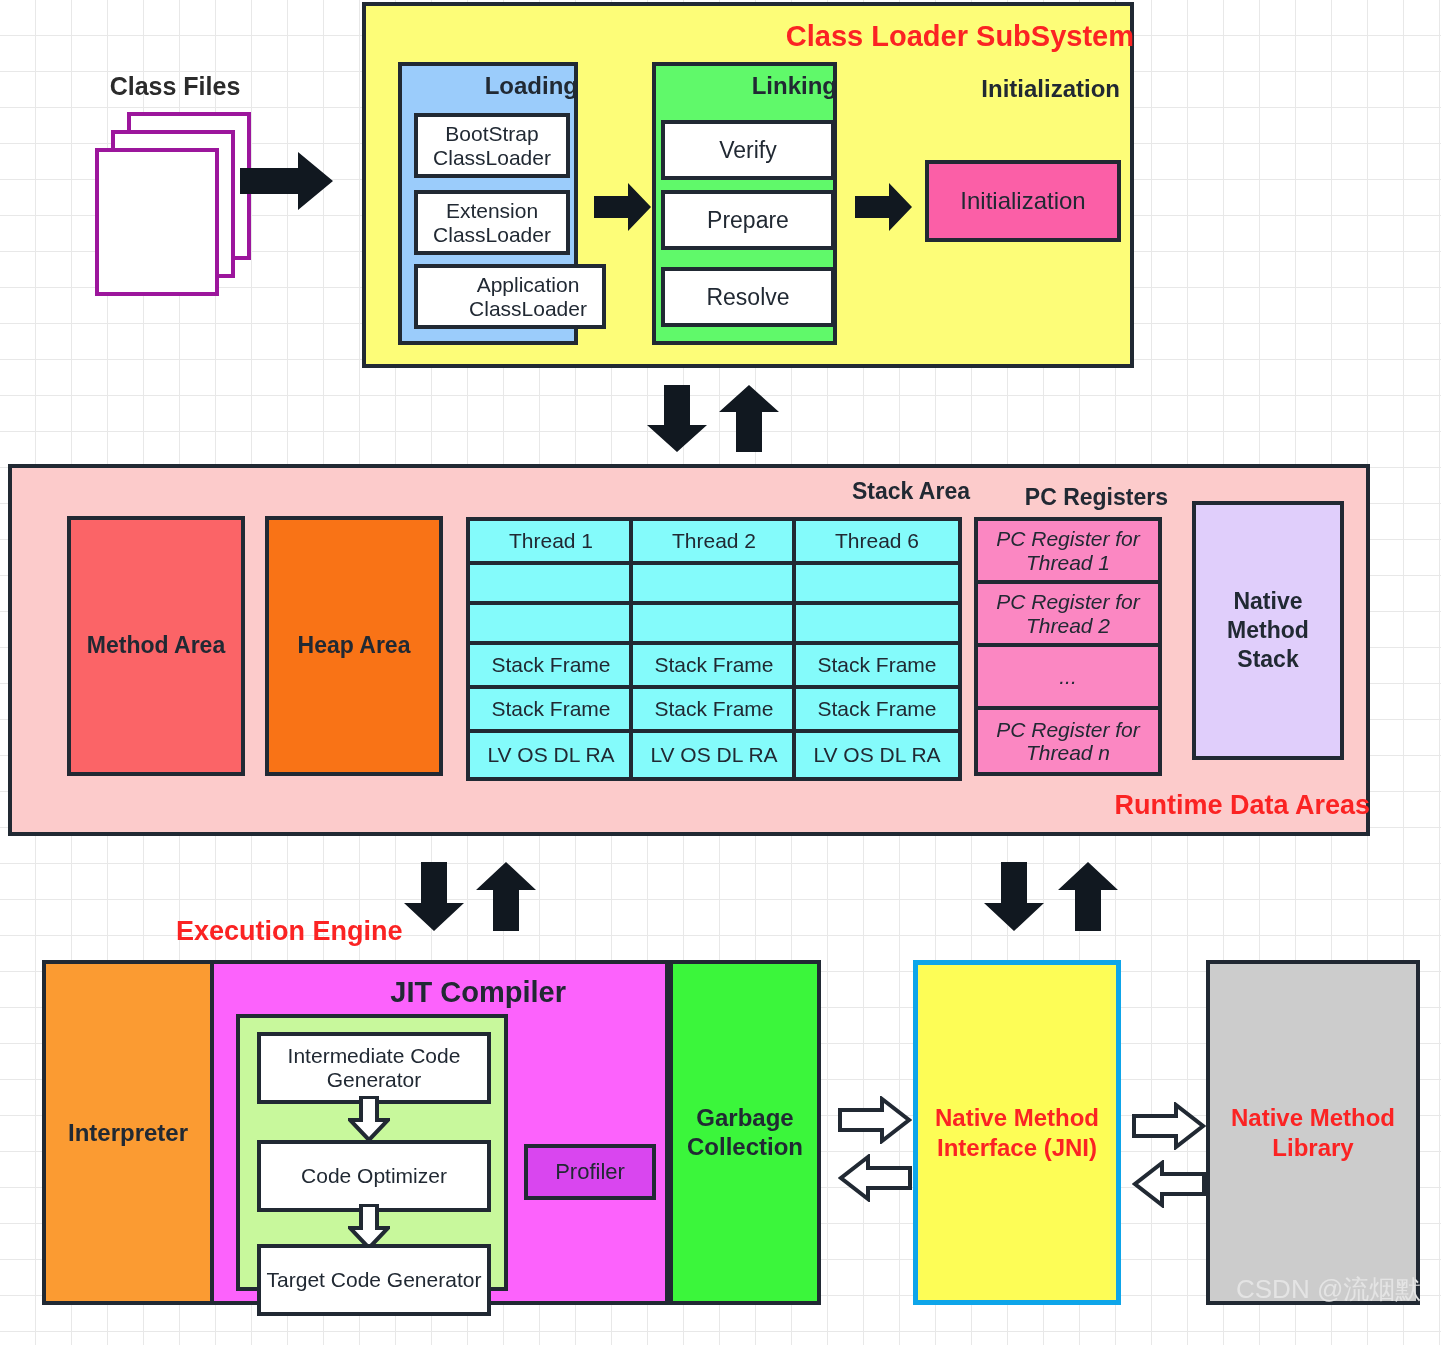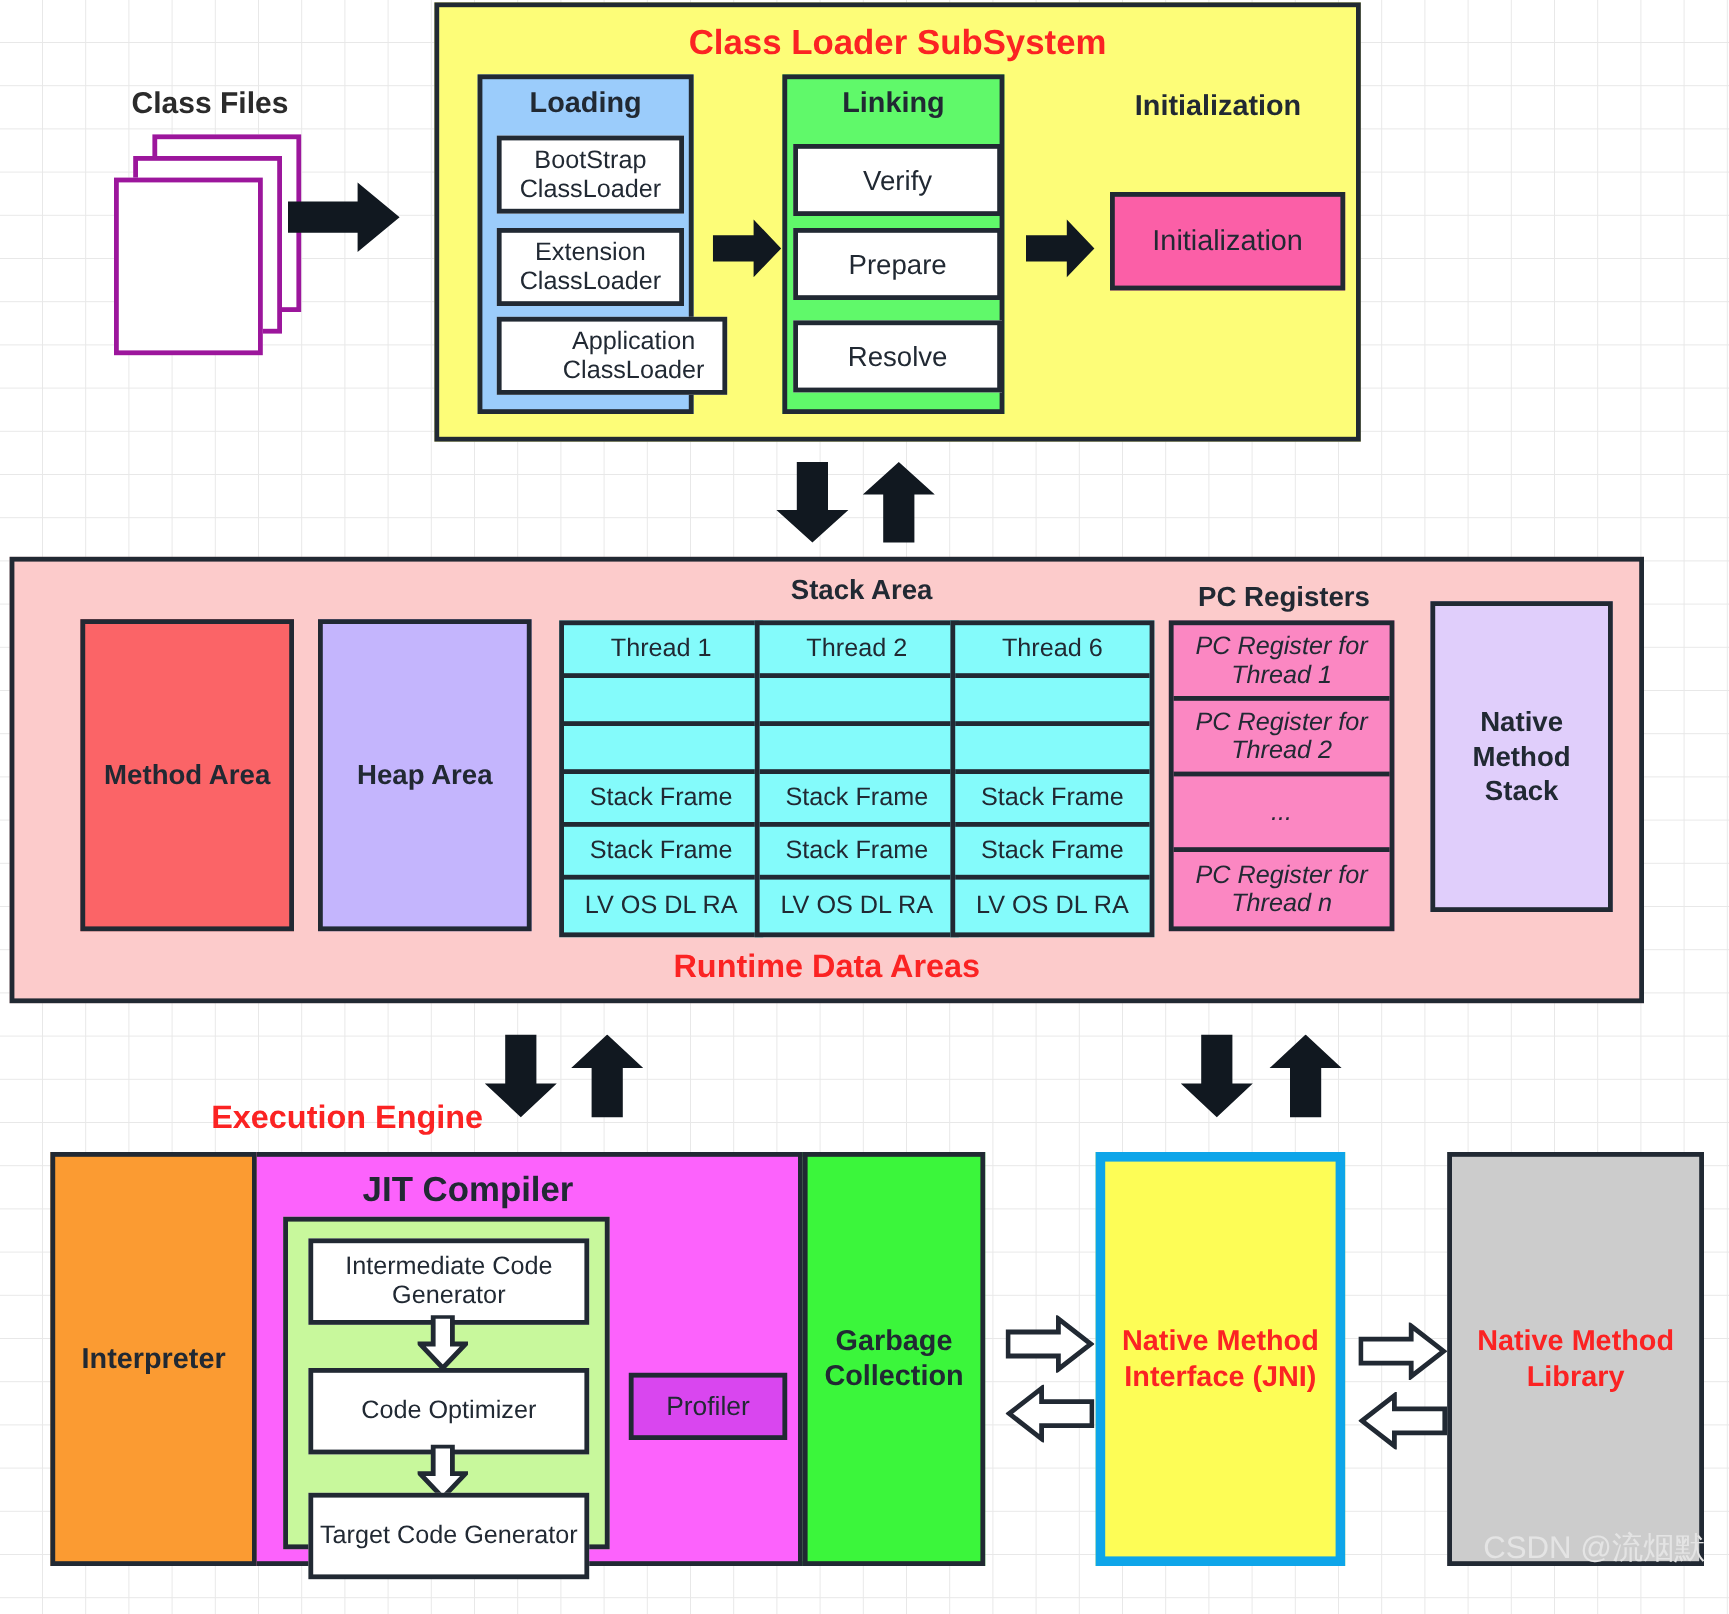--- a/index.html
+++ b/index.html
@@ -9,21 +9,21 @@
     background-color:#ffffff;
     background-image:
       linear-gradient(to right,#e8e8e8 1px,transparent 1px),
       linear-gradient(to bottom,#e8e8e8 1px,transparent 1px);
     background-size:36px 36px;
     background-position:-1px -1px;
   }
   .abs{position:absolute;box-sizing:border-box;}
   .bx{border:4px solid #212933;display:flex;align-items:center;justify-content:center;text-align:center;}
   .bold{font-weight:bold;}
-  .ttl{font-weight:bold;text-align:center;}
+  .ttl{font-weight:bold;text-align:right;}
   .red{color:#fb2323;}
   .dark{color:#212933;}
 
   
   #class-files-label{left:95px;top:72px;width:160px;font-size:25px;font-weight:bold;color:#2b2b2b;text-align:center;}
   .cf-page{position:absolute;border:4px solid #9c169c;background:#fff;}
 
   
   #cls-box{left:362px;top:2px;width:772px;height:366px;background:#fdfd78;border:4px solid #212933;}
   #cls-title{left:362px;top:20px;width:772px;font-size:29px;}
@@ -33,42 +33,42 @@
   #linking-box{left:652px;top:62px;width:185px;height:283px;background:#60f96a;border:4px solid #212933;}
   #linking-title{left:652px;top:72px;width:185px;font-size:24px;}
   .lk-item{position:absolute;background:#fff;border:4px solid #212933;display:flex;align-items:center;justify-content:center;font-size:23px;color:#212933;}
   #init-title{left:910px;top:75px;width:210px;font-size:24px;}
   #init-box{left:925px;top:160px;width:196px;height:82px;background:#fb5fa7;border:4px solid #212933;display:flex;align-items:center;justify-content:center;font-size:24px;color:#212933;}
 
   
   #rda-box{left:8px;top:464px;width:1362px;height:372px;background:#fccbcb;border:4px solid #212933;}
   #rda-title{left:8px;top:790px;width:1362px;font-size:27px;}
   #method-area{left:67px;top:516px;width:178px;height:260px;background:#fb6467;border:4px solid #212933;font-size:23px;line-height:1.2;color:#212933;}
-  #heap-area{left:265px;top:516px;width:178px;height:260px;background:#c4b5fd;border:4px solid #212933;font-size:23px;line-height:1.2;color:#212933;}
+  #heap-area{left:265px;top:516px;width:178px;height:260px;background:#f97316;border:4px solid #212933;font-size:23px;line-height:1.2;color:#212933;}
   #stack-area-title{left:466px;top:478px;width:504px;font-size:23px;}
   .stack-col{position:absolute;width:162px;border:4px solid #212933;background:#84fbfb;}
   .stack-cell{border-bottom:4px solid #212933;height:44px;display:flex;align-items:center;justify-content:center;font-size:21px;color:#212933;box-sizing:border-box;}
   .stack-cell:last-child{border-bottom:none;}
   .stack-cell.tall{height:40px;}
   #pc-title{left:972px;top:484px;width:196px;font-size:23px;}
   #pc-box{left:974px;top:517px;width:188px;height:259px;border:4px solid #212933;background:#fb87c2;}
   .pc-cell{border-bottom:4px solid #212933;display:flex;align-items:center;justify-content:center;text-align:center;font-size:21px;line-height:1.1;color:#212933;box-sizing:border-box;font-style:italic;}
   .pc-cell:last-child{border-bottom:none;}
   #nms-box{left:1192px;top:501px;width:152px;height:259px;background:#e0cefb;border:4px solid #212933;font-size:23px;line-height:1.25;color:#212933;}
 
   
   #ee-title{left:176px;top:916px;width:230px;font-size:27px;text-align:left;}
   #interpreter{left:42px;top:960px;width:172px;height:345px;background:#fb9b32;border:4px solid #212933;font-size:24px;color:#212933;}
   #jit-box{left:214px;top:960px;width:455px;height:345px;background:#fc62fc;border-top:4px solid #212933;border-bottom:4px solid #212933;border-right:4px solid #212933;}
   #jit-title{left:214px;top:976px;width:352px;font-size:29px;}
   #jit-inner{left:236px;top:1014px;width:272px;height:277px;background:#c8f89c;border:4px solid #212933;}
   .jit-item{position:absolute;background:#fff;border:4px solid #212933;display:flex;align-items:center;justify-content:center;text-align:center;font-size:21px;line-height:1.15;color:#212933;}
   #profiler{left:524px;top:1144px;width:132px;height:56px;background:#d946ef;border:4px solid #212933;font-size:22px;color:#212933;}
   #gc-box{left:669px;top:960px;width:152px;height:345px;background:#3bf63b;border:4px solid #212933;font-size:24px;line-height:1.2;color:#212933;}
-  #jni-box{left:913px;top:960px;width:208px;height:345px;background:#fdfd56;border:8px solid #0ea5e9;font-size:24px;line-height:1.25;color:#fb2323;font-weight:bold;}
+  #jni-box{left:913px;top:960px;width:208px;height:345px;background:#fdfd56;border:5px solid #0ea5e9;font-size:24px;line-height:1.25;color:#fb2323;font-weight:bold;}
   #nml-box{left:1206px;top:960px;width:214px;height:345px;background:#cccccc;border:4px solid #212933;font-size:24px;line-height:1.25;color:#fb2323;font-weight:bold;}
 
   #watermark{left:1236px;top:1272px;width:190px;font-size:26px;color:#e4e4e4;font-weight:normal;text-align:left;}
 </style>
 </head>
 <body>
 
 <div class="abs ttl dark" id="class-files-label">Class Files</div>
 
 <div class="abs" style="left:95px;top:110px;width:155px;height:175px;">

